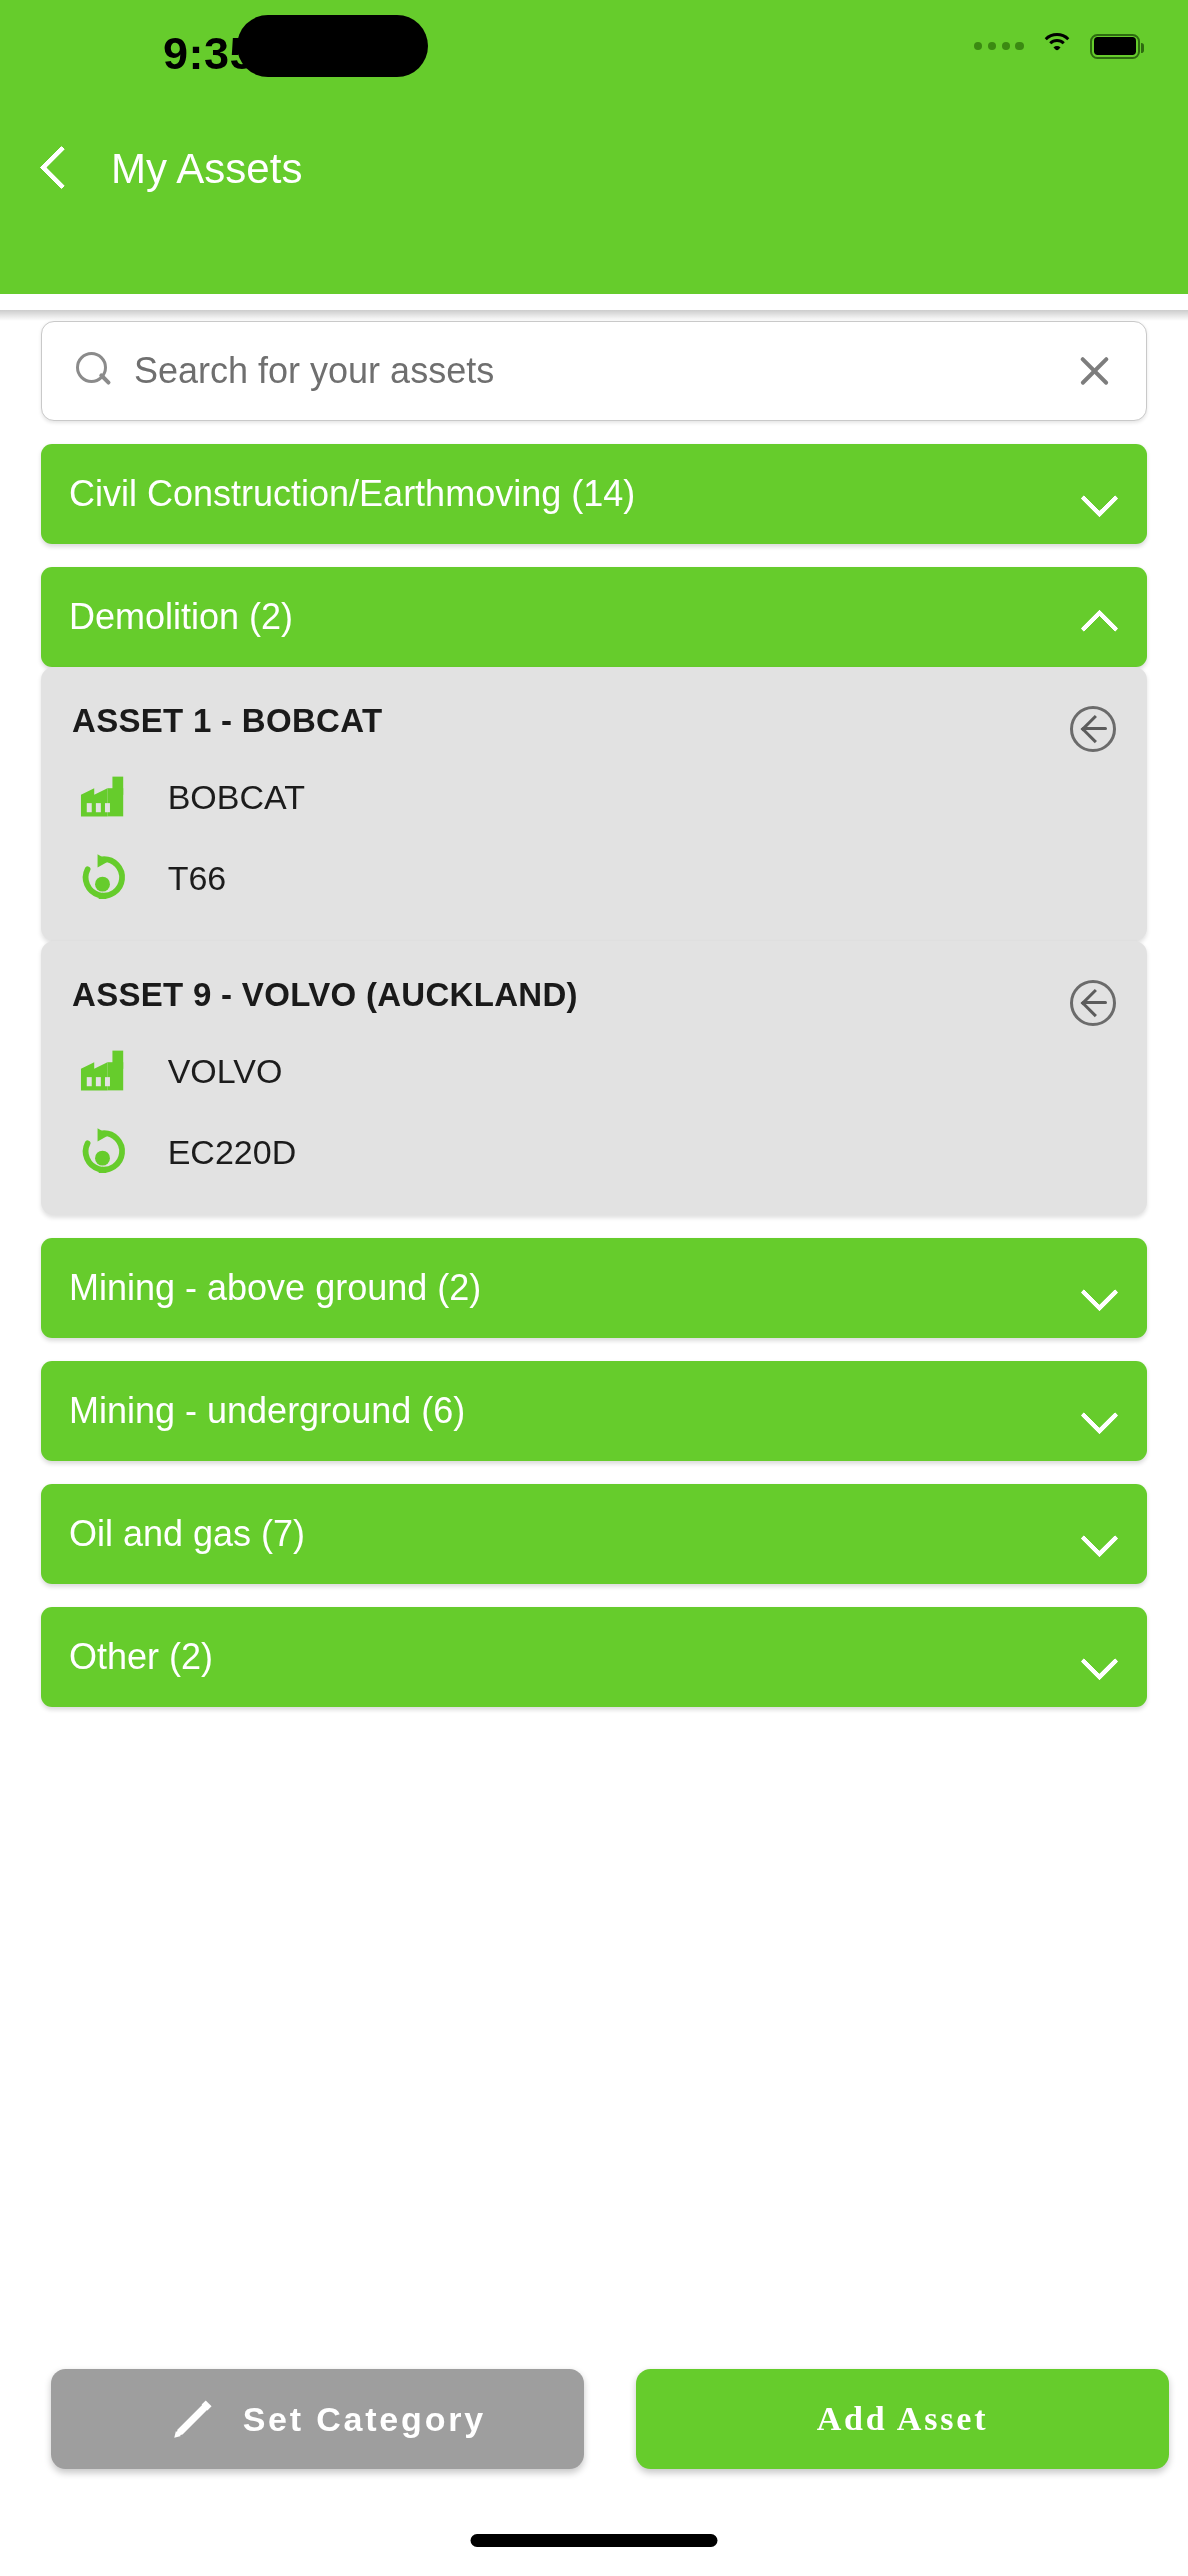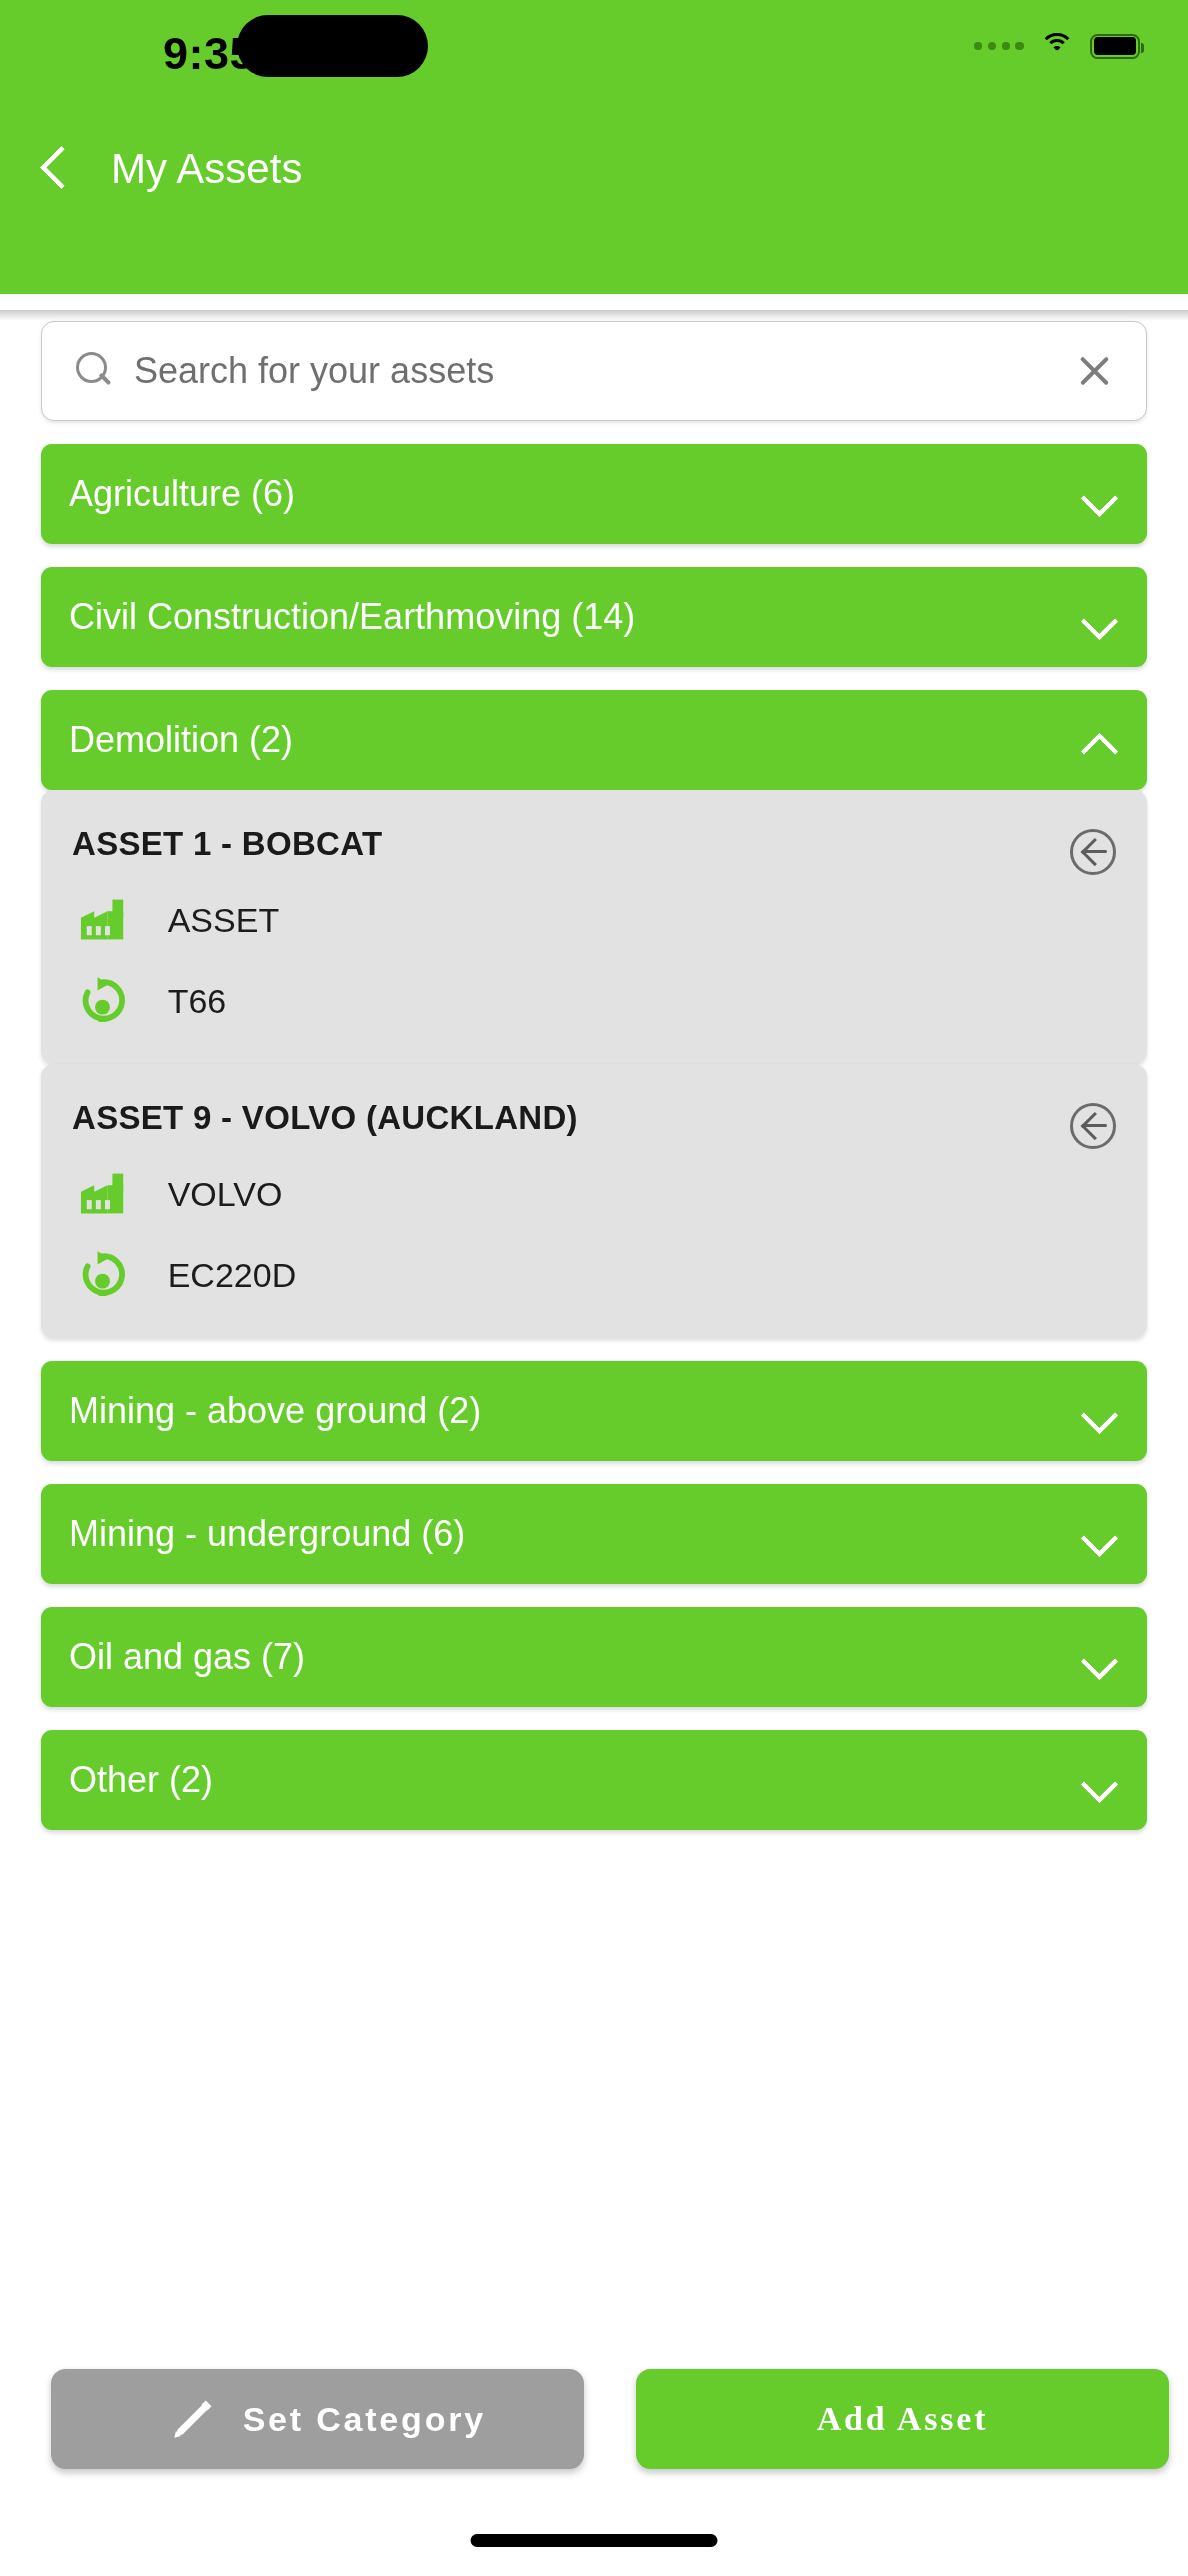--- a/index.html
+++ b/index.html
@@ -200,24 +200,20 @@
   <div class="top-shadow"></div>
 
   <div class="content">
 
     <div class="search-wrap">
       <div class="search-icon"></div>
       <input class="search-input" type="text" placeholder="Search for your assets" style="">
       <div class="clear-x"></div>
     </div>
 
-    <div class="cat-row">
-      <span class="cat-label">Agriculture (6)</span>
-      <span class="chev"></span>
-    </div>
 
     <div class="cat-row">
       <span class="cat-label">Civil Construction/Earthmoving (14)</span>
       <span class="chev"></span>
     </div>
 
     <div class="cat-row">
       <span class="cat-label">Demolition (2)</span>
       <span class="chev up"></span>
     </div>
@@ -229,21 +225,21 @@
         <span class="ic">
           <svg viewBox="0 0 64 64" width="53" height="53">
             <rect x="44" y="8" width="13" height="22" fill="#66CC2C"></rect>
             <path d="M6 30 L22 22 L22 30 L38 22 L38 56 L6 56 Z" fill="#66CC2C"></path>
             <rect x="38" y="22" width="19" height="34" fill="#66CC2C"></rect>
             <rect x="13" y="40" width="6" height="11" fill="#e2e2e2"></rect>
             <rect x="24" y="40" width="6" height="11" fill="#e2e2e2"></rect>
             <rect x="35" y="40" width="6" height="11" fill="#e2e2e2"></rect>
           </svg>
         </span>
-        <span class="txt">ASSET</span>
+        <span class="txt">BOBCAT</span>
       </div>
       <div class="asset-line">
         <span class="ic">
           <svg viewBox="0 0 64 64" width="53" height="53">
             <path d="M32 10 A22 22 0 1 1 14 22" fill="none" stroke="#66CC2C" stroke-width="7" stroke-linecap="round"></path>
             <path d="M26 4 L40 12 L26 20 Z" fill="#66CC2C"></path>
             <circle cx="32" cy="40" r="9" fill="#66CC2C"></circle>
             <path d="M32 50 L27 58 L37 58 Z" fill="#66CC2C"></path>
           </svg>
         </span>

